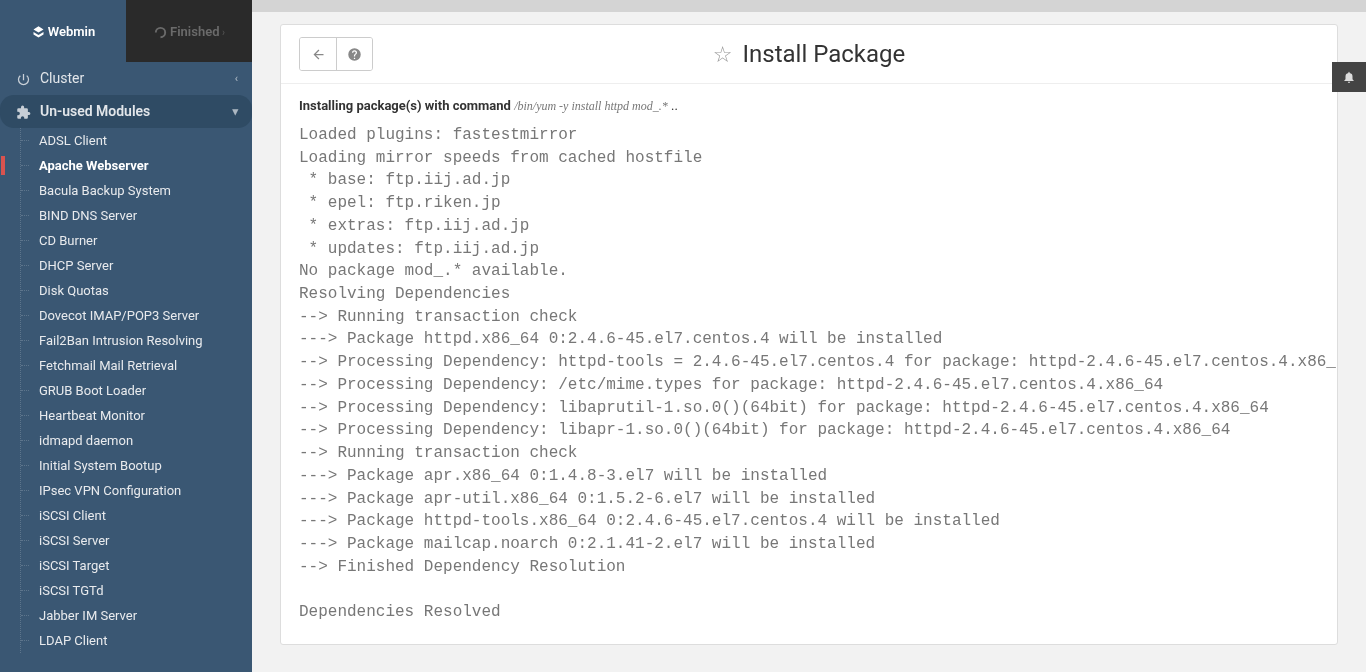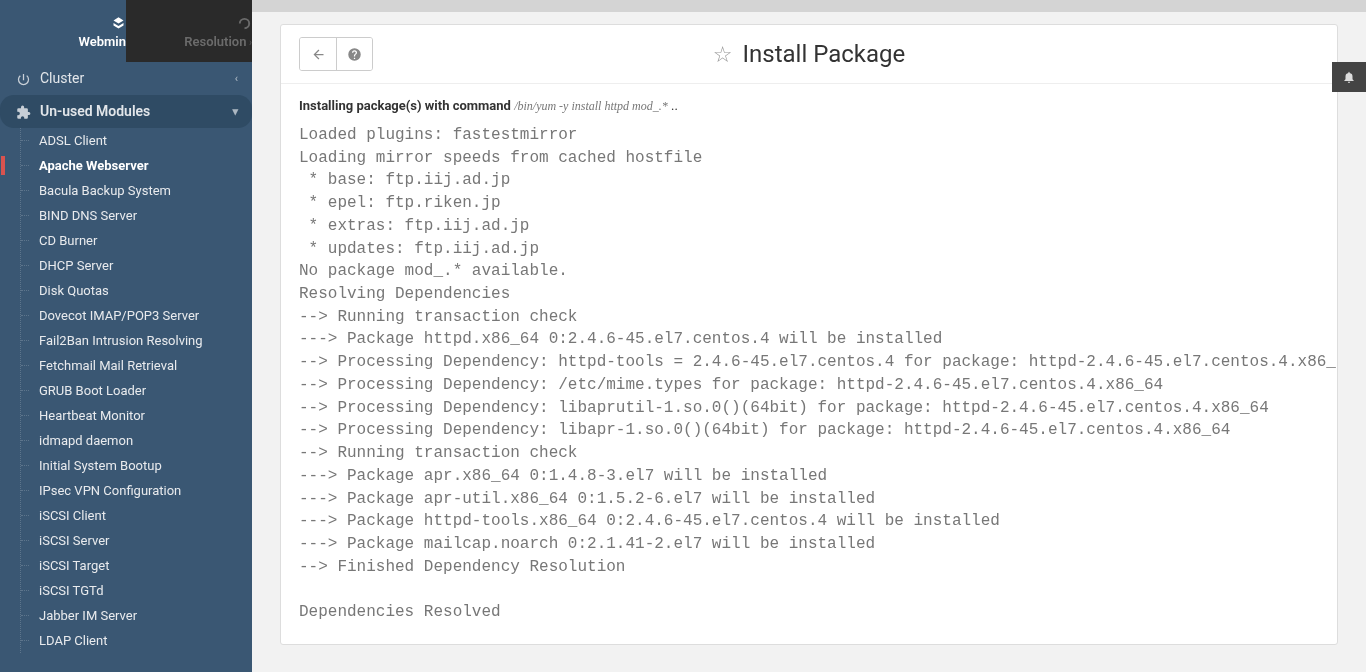--- a/index.html
+++ b/index.html
@@ -2,21 +2,21 @@
 <html><head>
 <meta charset="utf-8">
 <style>
   * { margin: 0; padding: 0; box-sizing: border-box; }
   body { font-family: -apple-system, "Segoe UI", Roboto, "Helvetica Neue", Arial, sans-serif; font-size: 14px; background: #f2f2f2; overflow: hidden; }
   .app { display: flex; height: 672px; width: 1366px; }
 
   
   .sidebar { width: 252px; background: #3a5773; color: #f8f9fa; display: flex; flex-direction: column; overflow-y: auto; }
   .sidebar-tabs { display: flex; height: 62px; }
-  .sidebar-tab { flex: 1; display: flex; flex-direction: column; align-items: flex-end; justify-content: center; gap: 2px; cursor: pointer; }
+  .sidebar-tab { flex: 1; display: flex; flex-direction: row; align-items: center; justify-content: center; gap: 2px; cursor: pointer; }
   .sidebar-tab.active { background: #3a5773; color: #fff; }
   .sidebar-tab.inactive { background: #2a2a2a; color: #6b6b6b; }
   .sidebar-tab .tab-icon { font-size: 18px; line-height: 1; }
   .sidebar-tab .tab-label { font-size: 13px; font-weight: 600; }
 
   .cat { display: flex; align-items: center; padding: 8px 14px; font-size: 14px; color: #e2e6ea; cursor: pointer; position: relative; }
   .cat .cat-icon { width: 18px; text-align: center; margin-right: 8px; opacity: 0.85; }
   .cat.cluster { background: #3a5773; }
   .cat.unused { background: #2f4b64; font-weight: 600; border-radius: 14px; }
   .cat .chev { margin-left: auto; font-size: 11px; opacity: 0.7; }
@@ -68,21 +68,21 @@
             </svg>
         </span>
         <span class="tab-label">Webmin</span>
       </div>
       <div class="sidebar-tab inactive">
         <span class="tab-icon">
           <svg class="ico" viewBox="0 0 24 24">
               <path d="M12 3a9 9 0 00-9 9h3a6 6 0 116 6v3a9 9 0 000-18z"></path>
             </svg>
         </span>
-        <span class="tab-label"><span>Resolution</span><span style="font-size:10px;opacity:.6"> ›</span></span>
+        <span class="tab-label"><span>Finished</span><span style="font-size:10px;opacity:.6"> ›</span></span>
       </div>
     </div>
 
     <div class="cat cluster">
       <span class="cat-icon">
         <svg class="ico" viewBox="0 0 24 24">
             <path d="M13 3h-2v10h2V3zm4.83 2.17l-1.42 1.42A7 7 0 1 1 7.6 6.6L6.17 5.17A9 9 0 1 0 17.83 5.17z"></path>
           </svg>
       </span>
       <span>Cluster</span>

